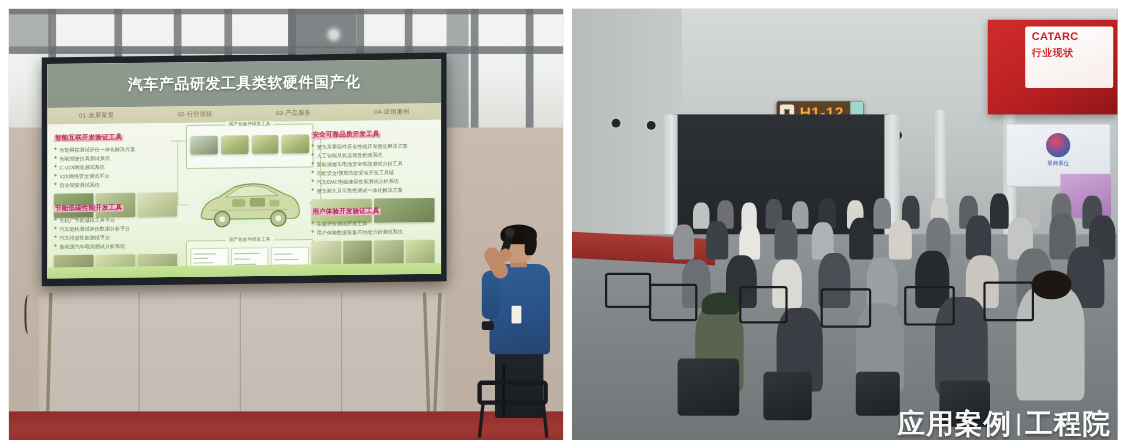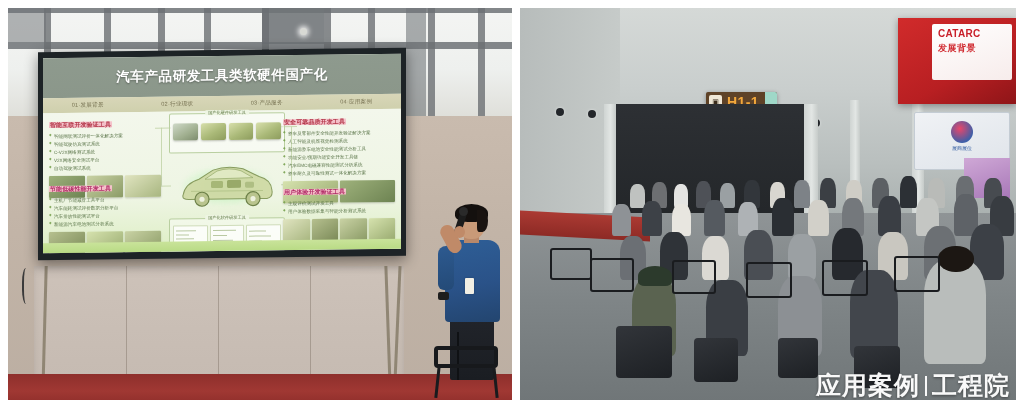--- a/index.html
+++ b/index.html
@@ -589,34 +589,34 @@
     <div class="wall-dot" style="left:68px;top:102px;"></div>
     <div class="wall-dot" style="left:100px;top:104px;"></div>
     <div class="wall-dot" style="left:136px;top:106px;"></div>
     <div class="wall-dot" style="left:184px;top:108px;"></div>
     <div class="wall-dot" style="left:218px;top:109px;"></div>
     <div class="wall-dot" style="left:252px;top:110px;"></div>
     <div class="wall-dot" style="left:292px;top:111px;"></div>
 
     <div class="hall-sign" style="left:186px;top:84px;">
       <div class="sign-icon">▣</div>
-      <div class="sign-text">H1-1</div>
+      <div class="sign-text">H1-12</div>
       <div class="sign-tail"></div>
     </div>
 
     <div class="dark-backwall"></div>
     <div class="booth-col" style="left:84px;top:96px;width:12px;height:118px;"></div>
     <div class="booth-col" style="left:284px;top:96px;width:14px;height:118px;"></div>
     <div class="booth-col" style="left:330px;top:92px;width:10px;height:120px;"></div>
     <div class="booth-col" style="left:392px;top:88px;width:12px;height:124px;"></div>
 
     <div class="red-booth">
       <div class="red-booth-white"></div>
       <div class="booth-brand">CATARC</div>
-      <div class="booth-sub">发展背景</div>
+      <div class="booth-sub">行业现状</div>
     </div>
 
     <div class="blue-booth">
       <div class="blue-logo"></div>
       <div class="blue-cap">展商展位</div>
     </div>
     <div class="purple-panel" style="top:150px;"></div>
 
     <div class="floor-grey"></div>
     <div class="red-carpet-r"></div>

